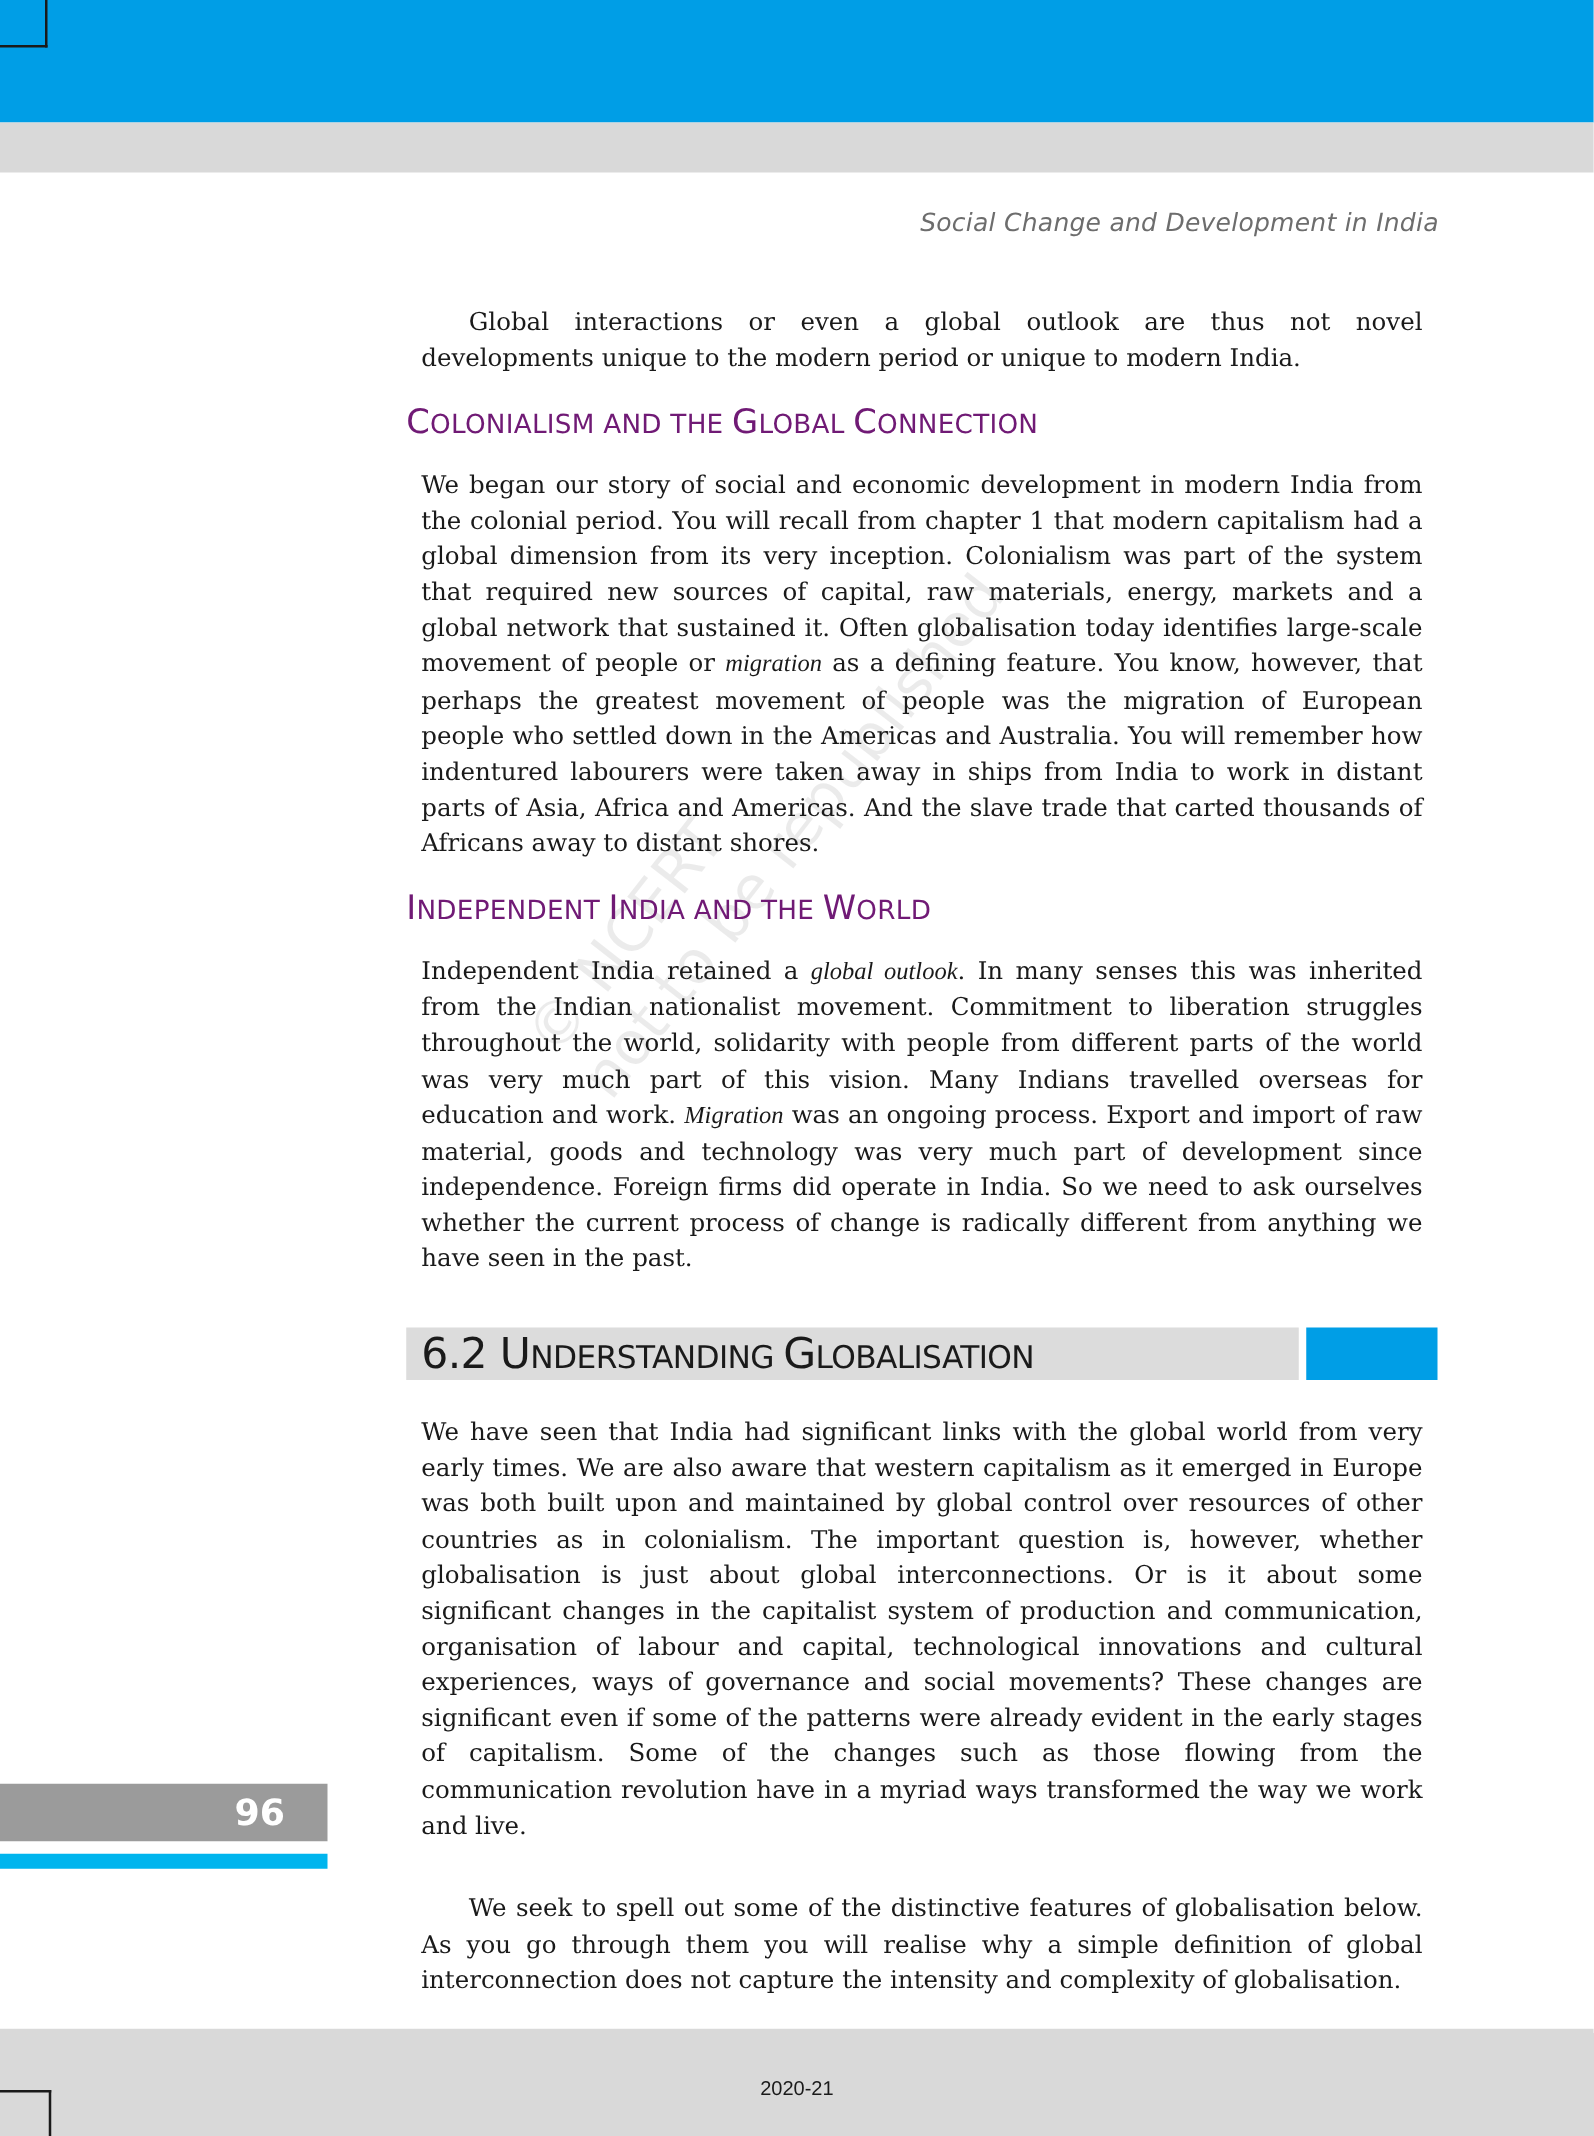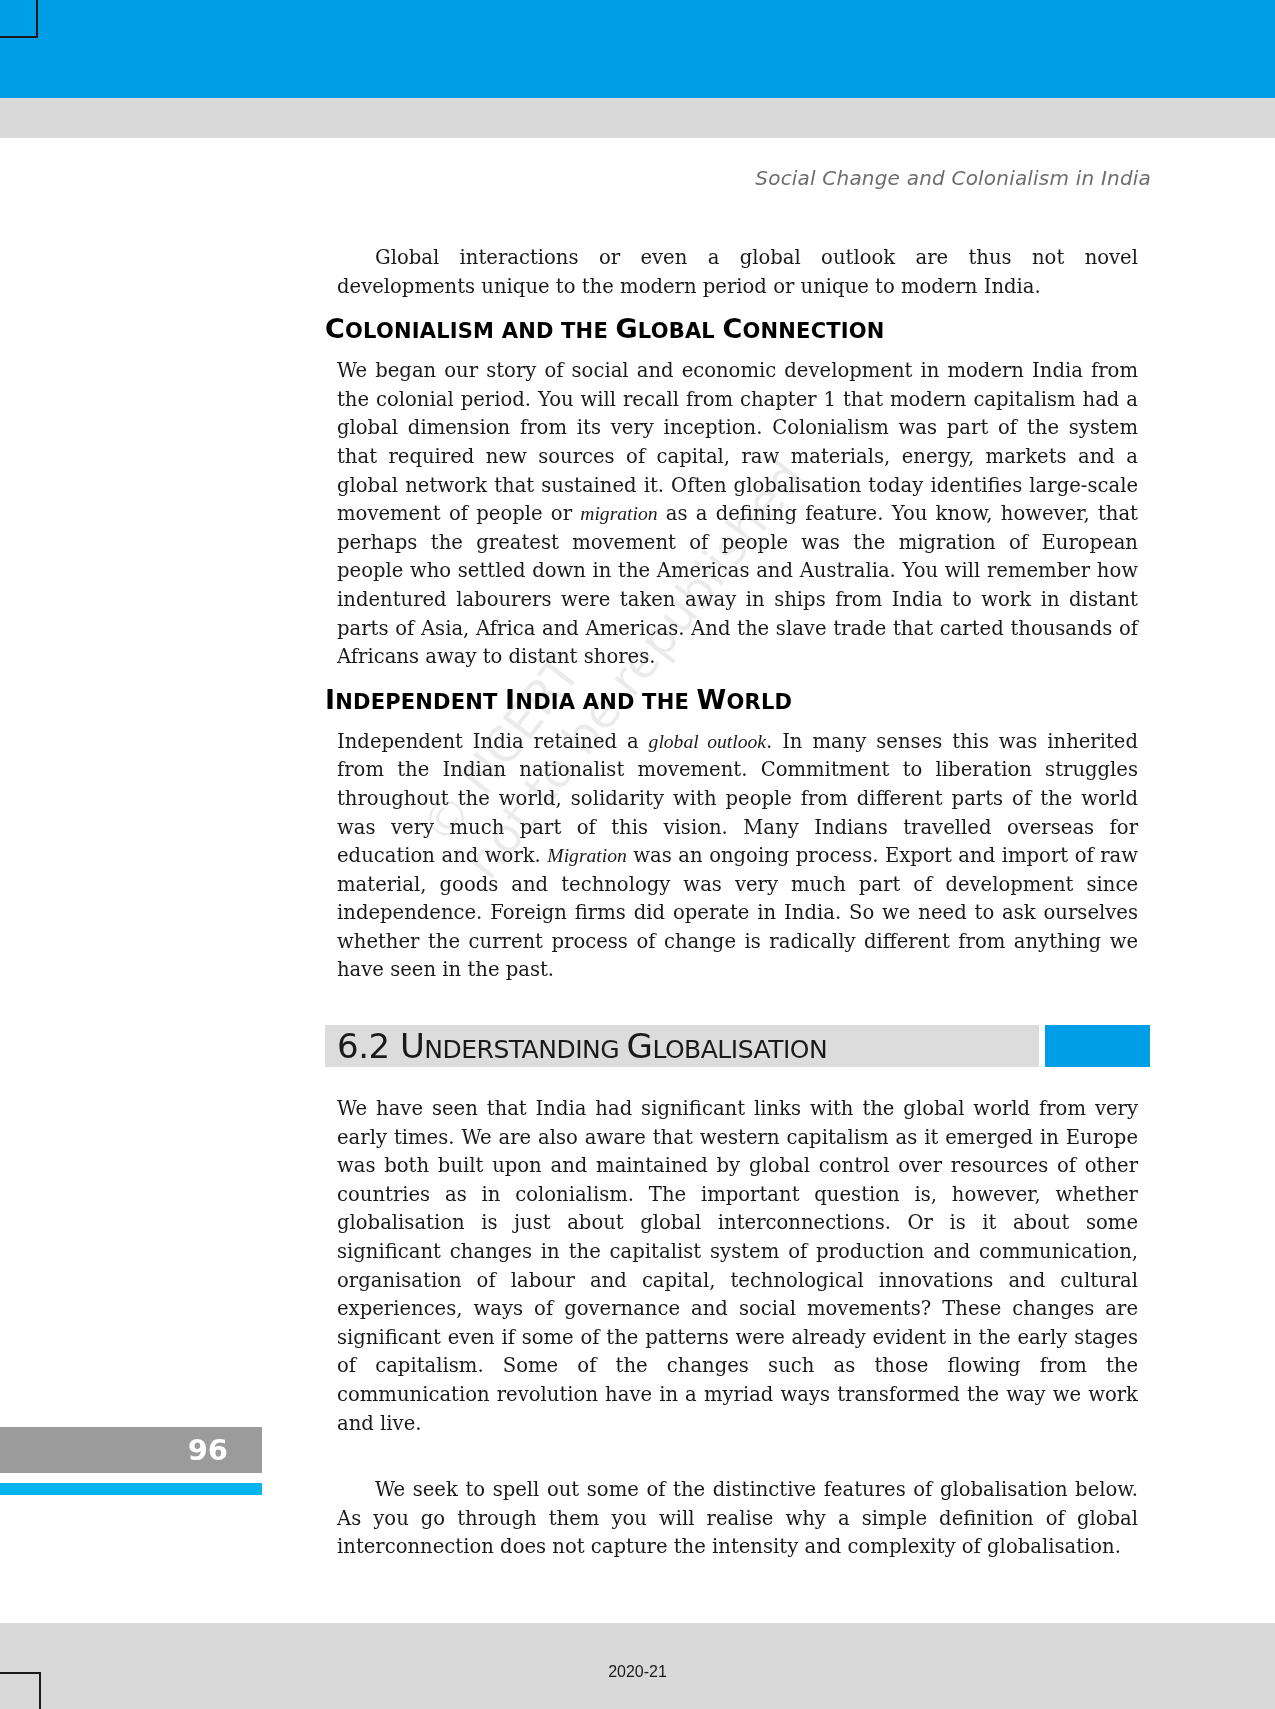--- a/index.html
+++ b/index.html
@@ -10,22 +10,22 @@
   .top-band { position: absolute; left: 0; top: 0; width: 1275px; height: 98px; background: #009ee6; }
   .top-gray { position: absolute; left: 0; top: 98px; width: 1275px; height: 40px; background: #d9d9d9; }
   .crop-tl { position: absolute; left: 0; top: 0; width: 38px; height: 38px;
     border-right: 2px solid #1a1a1a; border-bottom: 2px solid #1a1a1a; box-sizing: border-box; }
   .running-head { position: absolute; right: 124px; top: 166px;
     font-family: "DejaVu Sans", sans-serif; font-style: italic; font-size: 20px; color: #6d6d6d; letter-spacing: 0.2px; }
   .content { position: absolute; left: 325px; top: 232px; width: 825px; }
   p { margin: 12px; font-size: 19.6px; line-height: 28.6px; text-align: justify; }
   p.indent { text-indent: 38px; }
   .gap-s { height: 14px; }
-  h2.sc-head { margin: 14px 0 12px 0; font-family: "DejaVu Sans", sans-serif; font-weight: bold;
-    color: #000000; font-size: 27px; line-height: 28px; font-variant: small-caps; letter-spacing: 0.2px; }
+  h2.sc-head { margin: 14px 0 12px 0; font-family: "DejaVu Sans", sans-serif; font-weight: normal;
+    color: #701a75; font-size: 27px; line-height: 46px; font-variant: small-caps; letter-spacing: 0.2px; }
   h2.sc-head .sm { font-size: 21px; text-transform: uppercase; }
   .section-bar { position: relative; height: 42px; margin: 40px 0 28px 0; }
   .section-bar .gray { position: absolute; left: 0; top: 0; width: 714px; height: 42px; background: #dcdcdc; }
   .section-bar .blue { position: absolute; left: 720px; top: 0; width: 105px; height: 42px; background: #009ee6; }
   .section-bar .title { position: absolute; left: 12px; top: 2px; font-family: "DejaVu Sans", sans-serif;
     font-size: 34px; line-height: 38px; color: #1a1a1a; font-weight: normal; letter-spacing: -0.5px; }
   .section-bar .title .sm { font-size: 25px; text-transform: uppercase; }
   .page-num-box { position: absolute; left: 0; top: 1427px; width: 262px; height: 46px; background: #9b9b9b; }
   .page-num { position: absolute; right: 34px; top: 6px; font-family: "DejaVu Sans", sans-serif; font-weight: bold;
     color: #ffffff; font-size: 29px; }
@@ -39,21 +39,21 @@
     font-family: "DejaVu Sans", sans-serif; font-size: 48px; color: rgba(0,0,0,0.08); white-space: nowrap; line-height: 56px; pointer-events: none; }
   em { font-style: italic; font-family: Liberation Serif, serif; }
 </style>
 </head>
 <body>
 
 <div class="top-band"></div>
 <div class="top-gray"></div>
 <div class="crop-tl"></div>
 
-<div class="running-head">Social Change and Colonialism in India</div>
+<div class="running-head">Social Change and Development in India</div>
 
 <div class="watermark">
   <div>© NCERT</div>
   <div>not to be republished</div>
 </div>
 
 <div class="content">
   <p class="indent">Global interactions or even a global outlook are thus not novel developments unique to the modern period or unique to modern India.</p>
 
   <h2 class="sc-head">

